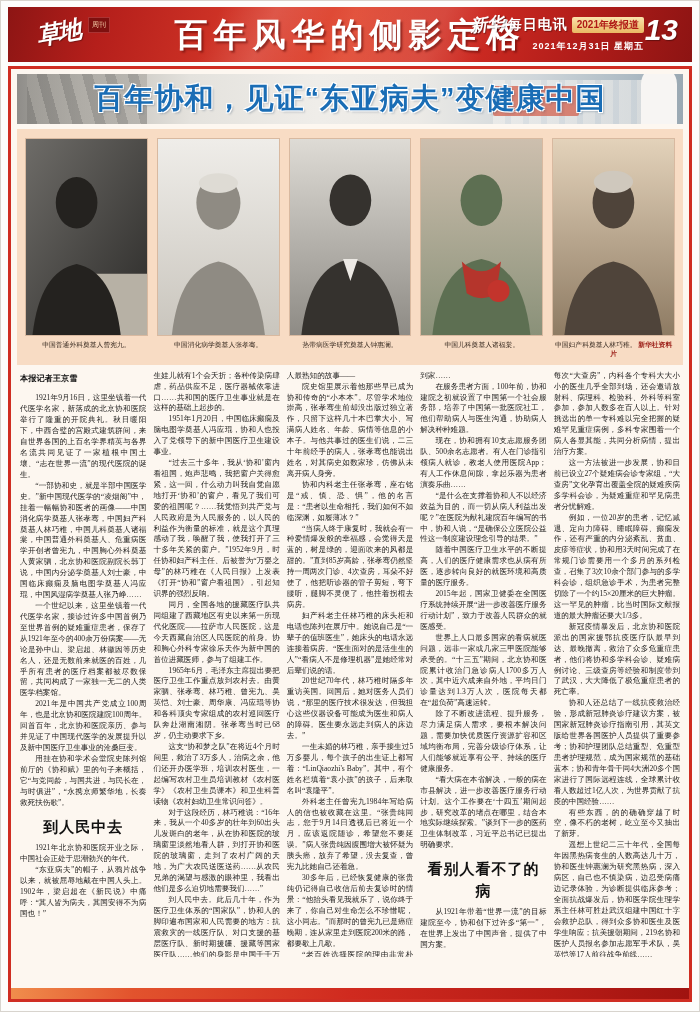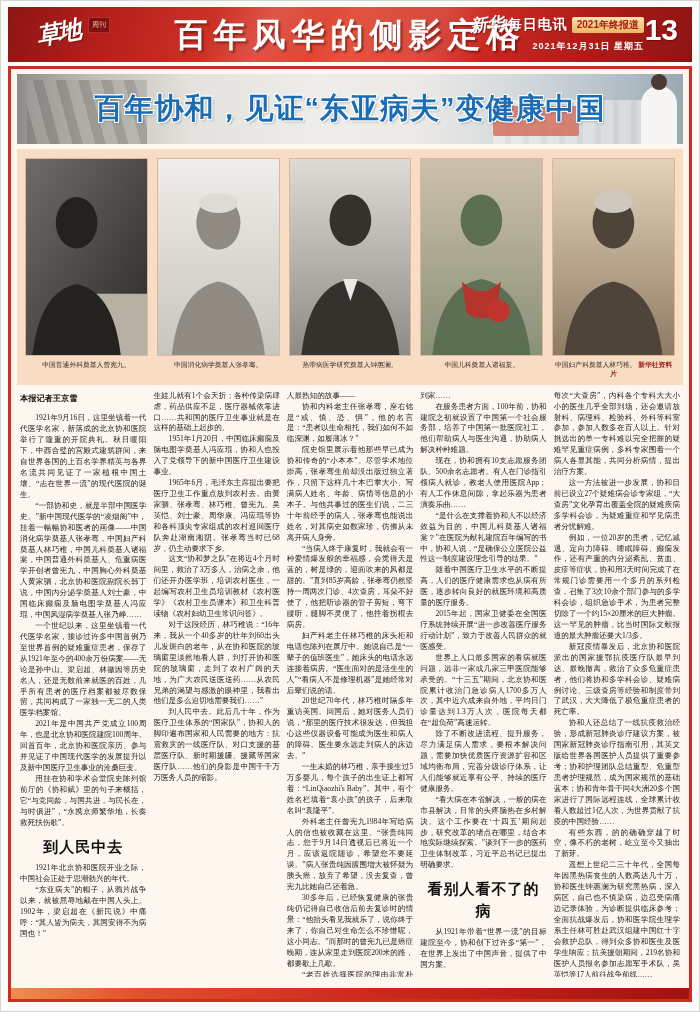--- a/index.html
+++ b/index.html
@@ -20,29 +20,29 @@
   .band-title{position:absolute;left:0;right:0;top:6px;text-align:center;color:#ffffff;font-weight:bold;
     font-size:33px;letter-spacing:6px;text-shadow:2px 2px 2px rgba(90,10,8,.55);}
   .mast-right{position:absolute;right:14px;top:6px;width:230px;color:#fff;text-align:right;}
   .mast-row1{display:flex;align-items:center;justify-content:flex-end;gap:4px;margin-right:34px;}
   .xh-script{font-family:"DejaVu Serif",serif;font-style:italic;font-weight:bold;font-size:17px;
     transform:rotate(-6deg);text-shadow:1px 1px 1px rgba(0,0,0,.4);}
   .xh-name{font-weight:bold;font-size:14px;letter-spacing:1px;text-shadow:1px 1px 1px rgba(0,0,0,.35);}
   .badge{background:linear-gradient(#fae3ac,#eab863);color:#b01b16;font-weight:bold;font-size:10px;
     padding:1px 5px;border-radius:2px;white-space:nowrap;}
   .pagenum{position:absolute;right:0;top:2px;font-size:30px;font-weight:bold;line-height:1;
-    text-shadow:1px 1px 1px rgba(0,0,0,.35);}
+    text-shadow:1px 1px 1px rgba(0,0,0,.35);font-style:italic;}
   .mast-row2{margin-top:4px;margin-right:34px;font-size:9px;font-weight:bold;letter-spacing:1px;}
 
   
   .frame{position:absolute;left:8px;right:8px;top:66px;height:936px;border:3px solid #cf2d22;
     background:#fdf7f0;box-sizing:border-box;}
 
   
-  .banner{position:relative;margin:5px 6px 0;height:70px;overflow:hidden;
+  .banner{position:relative;margin:5px 6px 0;height:50px;overflow:hidden;
     background:linear-gradient(90deg,#8f8d89 0%,#bdbab4 10%,#e4e2dd 26%,#efede9 45%,#eceae6 60%,#cfd6da 78%,#aebbc4 92%,#9aa8b2 100%);}
   .banner .flag{position:absolute;right:104px;bottom:8px;width:86px;height:30px;background:#d2604e;opacity:.75;border-radius:2px;}
   .banner .crowd{position:absolute;right:40px;bottom:0;width:150px;height:44px;
     background:repeating-linear-gradient(90deg,#f4f2ef 0 12px,#dfe3e6 12px 18px);opacity:.6;}
   .banner .figure{position:absolute;right:6px;bottom:0;width:36px;height:58px;background:#f7f5f3;border-radius:18px 18px 0 0;}
   .banner .figure:before{content:"";position:absolute;left:10px;top:-12px;width:16px;height:16px;border-radius:50%;background:#4a3a33;}
   .banner .old{position:absolute;left:10px;bottom:0;width:120px;height:64px;
     background:repeating-linear-gradient(75deg,#7d7b77 0 10px,#a5a29c 10px 22px);opacity:.55;}
   .main-headline{position:absolute;left:0;right:0;top:50%;transform:translateY(-50%);text-align:center;
     font-weight:bold;font-size:29px;letter-spacing:1px;color:#1a6db5;
@@ -207,47 +207,49 @@
           <div class="para">一个世纪以来，这里坐镇着一代代医学名家，接诊过许多中国首例乃至世界首例的疑难重症患者，保存了从1921年至今的400余万份病案——无论是孙中山、梁启超、林徽因等历史名人，还是无数前来就医的百姓，几乎所有患者的医疗档案都被尽数保留，共同构成了一家独一无二的人类医学档案馆。</div>
           <div class="para">2021年是中国共产党成立100周年，也是北京协和医院建院100周年。回首百年，北京协和医院亲历、参与并见证了中国现代医学的发展提升以及新中国医疗卫生事业的沧桑巨变。</div>
           <div class="para">用挂在协和学术会堂院史陈列馆前厅的《协和赋》里的句子来概括，它“与党同龄，与国共进，与民长在，与时俱进”，“永携京师繁华地，长奏救死扶伤歌”。</div>
           <div class="subhead">到人民中去</div>
           <div class="para">1921年北京协和医院开业之际，中国社会正处于思潮勃兴的年代。</div>
           <div class="para">“东亚病夫”的帽子，从鸦片战争以来，就被屈辱地戴在中国人头上。1902年，梁启超在《新民说》中痛呼：“其人皆为病夫，其国安得不为病国也！”</div>
         </div>
       <div class="col">
           <div class="para cont">生娃儿就有1个会夭折；各种传染病肆虐，药品供应不足，医疗器械依靠进口……共和国的医疗卫生事业就是在这样的基础上起步的。</div>
           <div class="para">1951年1月20日，中国临床癫痫及脑电图学奠基人冯应琨，协和人也投入了党领导下的新中国医疗卫生建设事业。</div>
+          <div class="para">“过去三十多年，我从‘协和’窗内看祖国，炮声悲鸣，我把窗户关得愈紧，这一回，什么动力叫我自觉自愿地打开‘协和’的窗户，看见了我们可爱的祖国呢？……我觉悟到共产党与人民政府是为人民服务的，以人民的利益作为衡量的标准，就是这个真理感动了我，唤醒了我，使我打开了三十多年关紧的窗户。”1952年9月，时任协和妇产科主任、后被誉为“万婴之母”的林巧稚在《人民日报》上发表《打开“协和”窗户看祖国》，引起知识界的强烈反响。</div>
+          <div class="para">同月，全国各地的援藏医疗队共同组建了西藏地区有史以来第一所现代化医院——拉萨市人民医院，这是今天西藏自治区人民医院的前身。协和胸心外科专家徐乐天作为新中国的首位进藏医师，参与了组建工作。</div>
           <div class="para">1965年6月，毛泽东主席提出要把医疗卫生工作重点放到农村去。由黄家驷、张孝骞、林巧稚、曾宪九、吴英恺、刘士豪、周华康、冯应琨等协和各科顶尖专家组成的农村巡回医疗队奔赴湖南湘阴。张孝骞当时已68岁，仍主动要求下乡。</div>
           <div class="para">这支“协和梦之队”在将近4个月时间里，救治了3万多人，治病之余，他们还开办医学班，培训农村医生，一起编写农村卫生员培训教材《农村医学》《农村卫生员课本》和卫生科普读物《农村妇幼卫生常识问答》。</div>
           <div class="para">对于这段经历，林巧稚说：“16年来，我从一个40多岁的壮年到60出头儿发斑白的老年，从在协和医院的玻璃窗里淡然地看人群，到打开协和医院的玻璃窗，走到了农村广阔的天地，为广大农民送医送药……从农民兄弟的渴望与感激的眼神里，我看出他们是多么迫切地需要我们……”</div>
           <div class="para">到人民中去。此后几十年，作为医疗卫生体系的“国家队”，协和人的脚印遍布国家和人民需要的地方：抗震救灾的一线医疗队、对口支援的基层医疗队、新时期援疆、援藏等国家医疗队……他们的身影是中国千千万万医务人员的缩影。</div>
         </div>
       <div class="col">
           <div class="para cont">人最熟知的故事——</div>
+          <div class="para">院史馆里展示着他那些早已成为协和传奇的“小本本”。尽管学术地位崇高，张孝骞生前却没出版过独立著作，只留下这样几十本巴掌大小、写满病人姓名、年龄、病情等信息的小本子。与他共事过的医生们说，二三十年前经手的病人，张孝骞也能说出姓名，对其病史如数家珍，仿佛从未离开病人身旁。</div>
           <div class="para">协和内科老主任张孝骞，座右铭是“戒、慎、恐、惧”，他的名言是：“患者以生命相托，我们如何不如临深渊，如履薄冰？”</div>
-          <div class="para">院史馆里展示着他那些早已成为协和传奇的“小本本”。尽管学术地位崇高，张孝骞生前却没出版过独立著作，只留下这样几十本巴掌大小、写满病人姓名、年龄、病情等信息的小本子。与他共事过的医生们说，二三十年前经手的病人，张孝骞也能说出姓名，对其病史如数家珍，仿佛从未离开病人身旁。</div>
           <div class="para">“当病人终于康复时，我就会有一种爱情爆发般的幸福感，会觉得天是蓝的，树是绿的，迎面吹来的风都是甜的。”直到85岁高龄，张孝骞仍然坚持一周两次门诊、4次查房，耳朵不好使了，他把听诊器的管子剪短，弯下腰听，腿脚不灵便了，他拄着拐棍去病房。</div>
           <div class="para">妇产科老主任林巧稚的床头柜和电话也陈列在展厅中。她说自己是“一辈子的值班医生”，她床头的电话永远连接着病房。“医生面对的是活生生的人”“看病人不是修理机器”是她经常对后辈们说的话。</div>
           <div class="para">20世纪70年代，林巧稚时隔多年重访美国。回国后，她对医务人员们说，“那里的医疗技术很发达，但我担心这些仪器设备可能成为医生和病人的障碍。医生要永远走到病人的床边去。”</div>
           <div class="para">一生未婚的林巧稚，亲手接生过5万多婴儿，每个孩子的出生证上都写着：“LinQiaozhi's Baby”。其中，有个姓名栏填着“袁小孩”的孩子，后来取名叫“袁隆平”。</div>
           <div class="para">外科老主任曾宪九1984年写给病人的信也被收藏在这里。“张贵纯同志，您于9月14日透视后已将近一个月，应该返院随诊，希望您不要延误。”病人张贵纯因腹围增大被怀疑为胰头癌，放弃了希望，没去复查，曾宪九比她自己还着急。</div>
           <div class="para">30多年后，已经恢复健康的张贵纯仍记得自己收信后前去复诊时的情景：“他抬头看见我就乐了，说你终于来了，你自己对生命怎么不珍惜呢，这小同志。”而那时的曾宪九已是癌症晚期，连从家里走到医院200米的路，都要歇上几歇。</div>
           <div class="para">“老百姓选择医院的理由非常朴实，就是看医院能不能帮他解决问题，能不能站在他的角度上为他着想，能不能把他放在心上。”北京协和医院副院长韩丁说。</div>
         </div>
       <div class="col">
           <div class="para cont">到家……</div>
           <div class="para">在服务患者方面，100年前，协和建院之初就设置了中国第一个社会服务部，培养了中国第一批医院社工，他们帮助病人与医生沟通，协助病人解决种种难题。</div>
           <div class="para">现在，协和拥有10支志愿服务团队、500余名志愿者。有人在门诊指引领病人就诊，教老人使用医院App；有人工作休息间隙，拿起乐器为患者演奏乐曲……</div>
-          <div class="para">“是什么在支撑着协和人不以经济效益为目的，中国儿科奠基人诸福棠？”在医院为献礼建院百年编写的书中，协和人说，“是确保公立医院公益性这一制度建设理念引导的结果。”</div>
+          <div class="para">“是什么在支撑着协和人不以经济效益为目的，而一切从病人利益出发呢？”在医院为献礼建院百年编写的书中，协和人说，“是确保公立医院公益性这一制度建设理念引导的结果。”</div>
           <div class="para">随着中国医疗卫生水平的不断提高，人们的医疗健康需求也从病有所医，逐步转向良好的就医环境和高质量的医疗服务。</div>
           <div class="para">2015年起，国家卫健委在全国医疗系统持续开展“进一步改善医疗服务行动计划”，致力于改善人民群众的就医感受。</div>
           <div class="para">世界上人口最多国家的看病就医问题，远非一家或几家三甲医院能够承受的。“十三五”期间，北京协和医院累计收治门急诊病人1700多万人次，其中近六成来自外地，平均日门诊量达到1.3万人次，医院每天都在“超负荷”高速运转。</div>
           <div class="para">除了不断改进流程、提升服务，尽力满足病人需求，要根本解决问题，需要加快优质医疗资源扩容和区域均衡布局，完善分级诊疗体系，让人们能够就近享有公平、持续的医疗健康服务。</div>
-          <div class="para">“看大病在本省解决，一般的病在市县解决，日常的头疼脑热在乡村解决。这个工作要在‘十四五’期间起步，研究改革的堵点在哪里，结合本地实际继续探索。”谈到下一步的医药卫生体制改革，习近平总书记已提出明确要求。</div>
+          <div class="para">“看大病在本省解决，一般的病在市县解决，进一步改善医疗服务行动计划。这个工作要在‘十四五’期间起步，研究改革的堵点在哪里，结合本地实际继续探索。”谈到下一步的医药卫生体制改革，习近平总书记已提出明确要求。</div>
           <div class="subhead">看别人看不了的病</div>
           <div class="para">从1921年带着“世界一流”的目标建院至今，协和创下过许多“第一”，在世界上发出了中国声音，提供了中国方案。</div>
         </div>
       <div class="col">
           <div class="para cont">每次“大查房”，内科各个专科大大小小的医生几乎全部到场，还会邀请放射科、病理科、检验科、外科等科室参加，参加人数多在百人以上。针对挑选出的单一专科难以完全把握的疑难罕见重症病例，多科专家围着一个病人各显其能，共同分析病情，提出治疗方案。</div>
           <div class="para">这一方法被进一步发展，协和目前已设立27个疑难病会诊专家组，“大查房”文化孕育出覆盖全院的疑难疾病多学科会诊，为疑难重症和罕见病患者分忧解难。</div>
           <div class="para">例如，一位20岁的患者，记忆减退、定向力障碍、睡眠障碍、癫痫发作，还有严重的内分泌紊乱、贫血、皮疹等症状，协和用3天时间完成了在常规门诊需要用一个多月的系列检查，召集了3次10余个部门参与的多学科会诊，组织急诊手术，为患者完整切除了一个约15×20厘米的巨大肿瘤。这一罕见的肿瘤，比当时国际文献报道的最大肿瘤还要大1/3多。</div>
           <div class="para">新冠疫情暴发后，北京协和医院派出的国家援鄂抗疫医疗队最早到达、最晚撤离，救治了众多危重症患者，他们将协和多学科会诊、疑难病例讨论、三级查房等经验和制度带到了武汉，大大降低了极危重症患者的死亡率。</div>
           <div class="para">协和人还总结了一线抗疫救治经验，形成新冠肺炎诊疗建议方案，被国家新冠肺炎诊疗指南引用，其英文版给世界各国医护人员提供了重要参考；协和护理团队总结重型、危重型患者护理规范，成为国家规范的基础蓝本；协和青年骨干同4大洲20多个国家进行了国际远程连线，全球累计收看人数超过1亿人次，为世界贡献了抗疫的中国经验……</div>
           <div class="para">有些东西，的的确确穿越了时空，像不朽的老树，屹立至今又抽出了新芽。</div>

